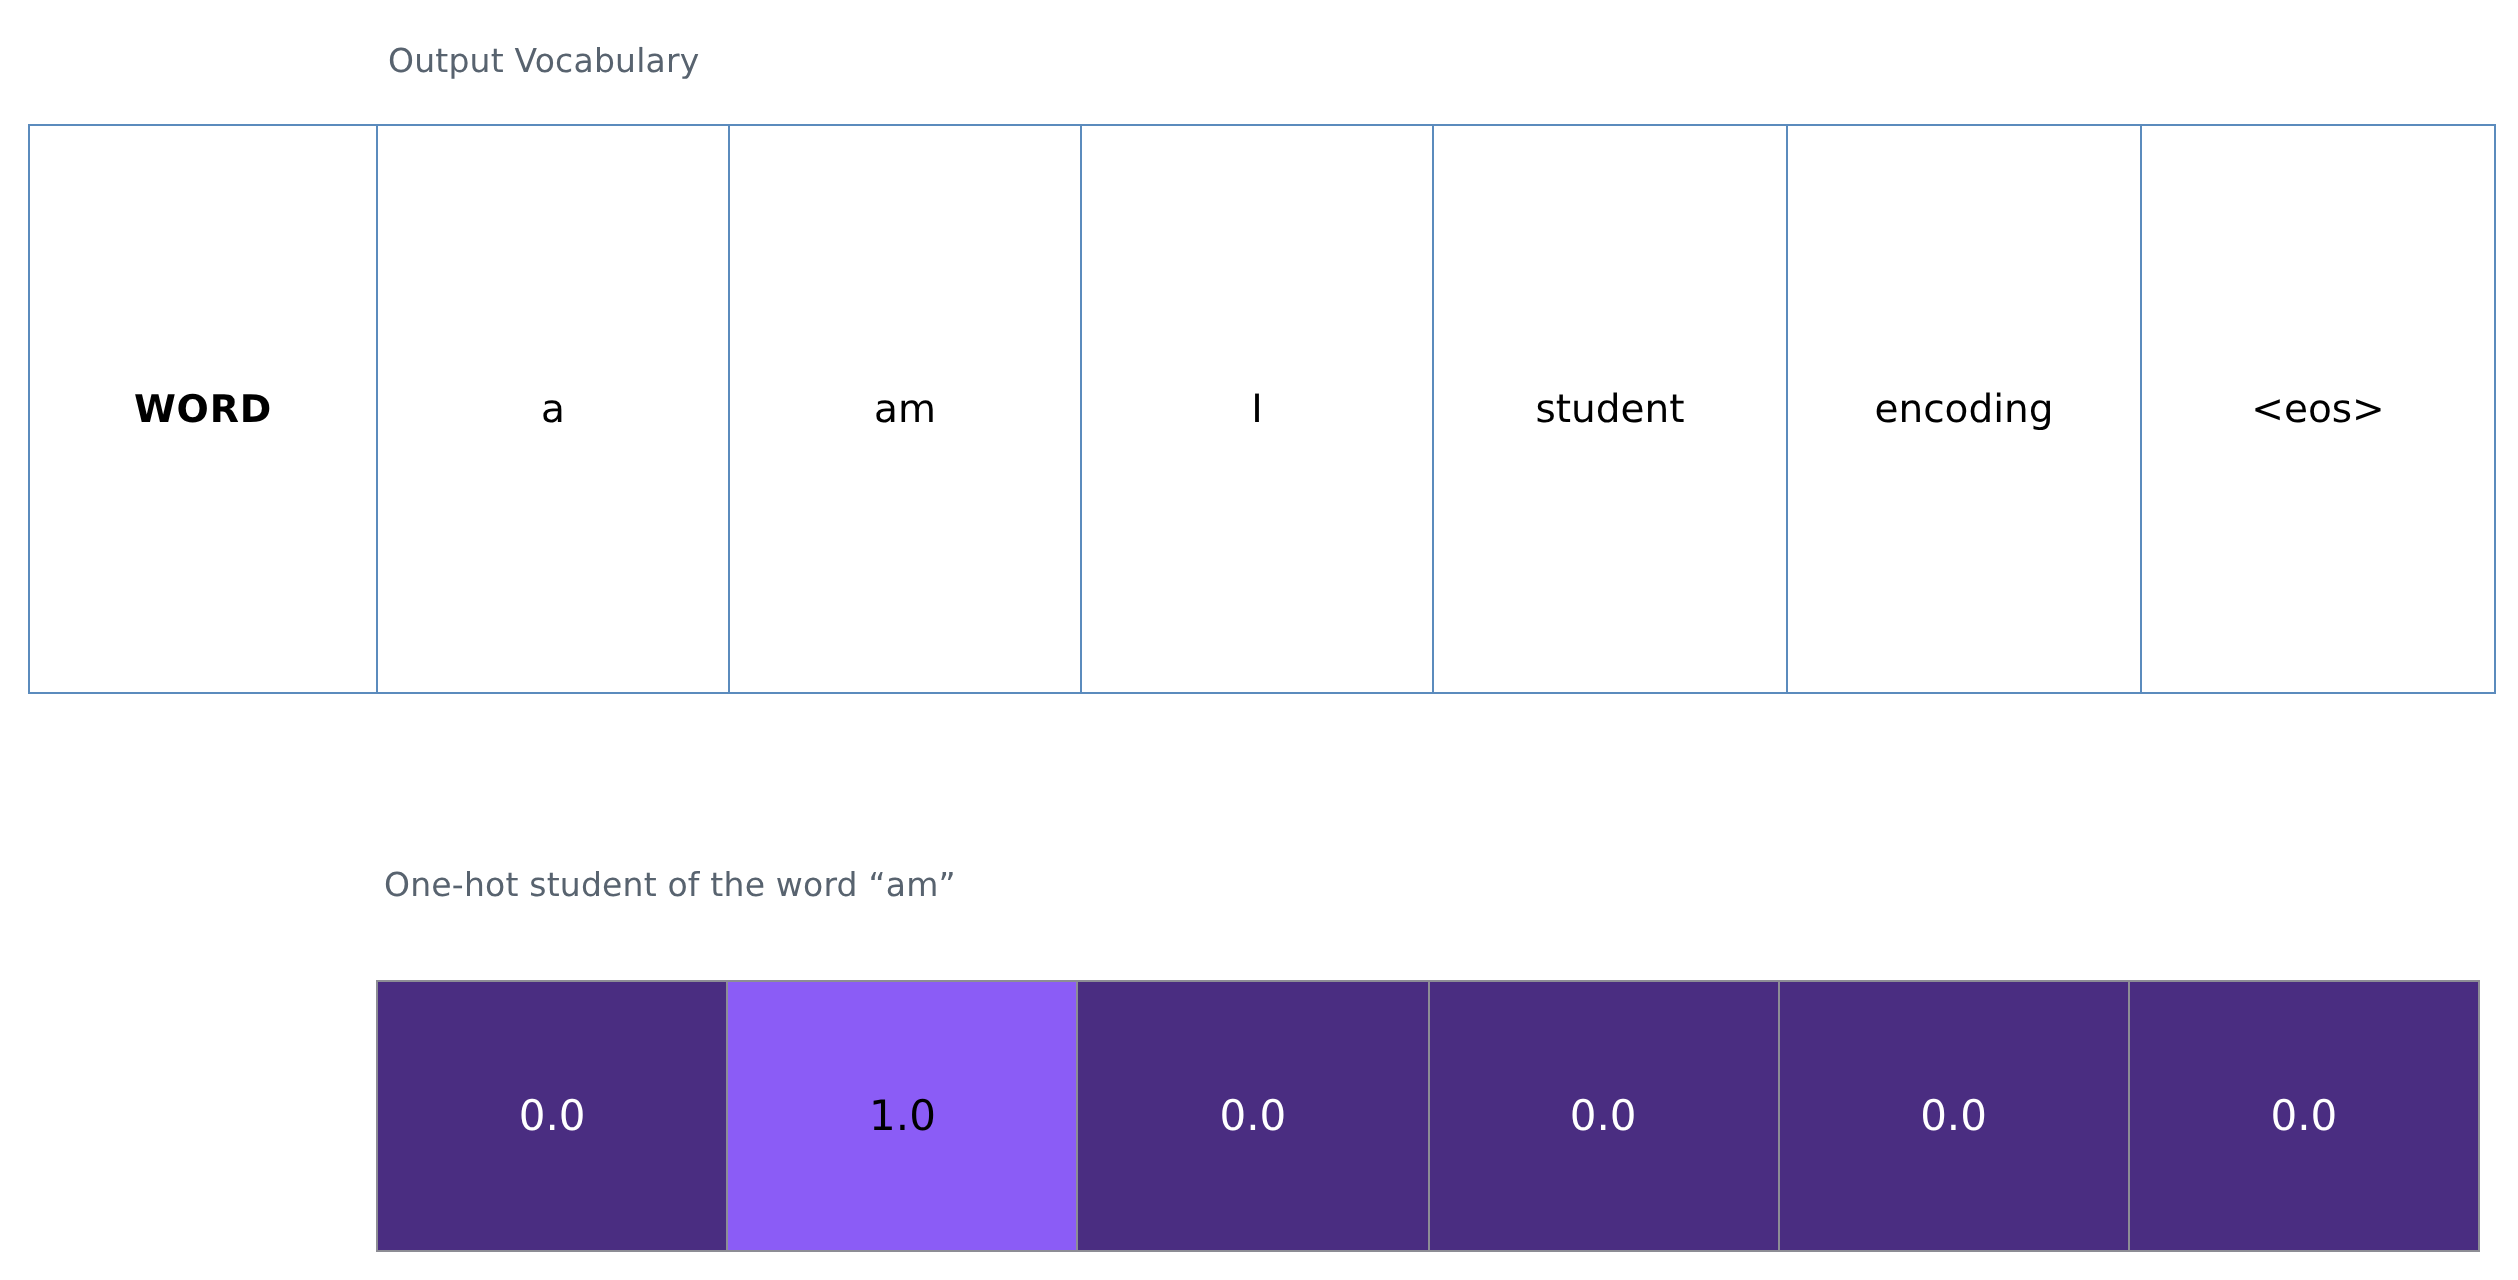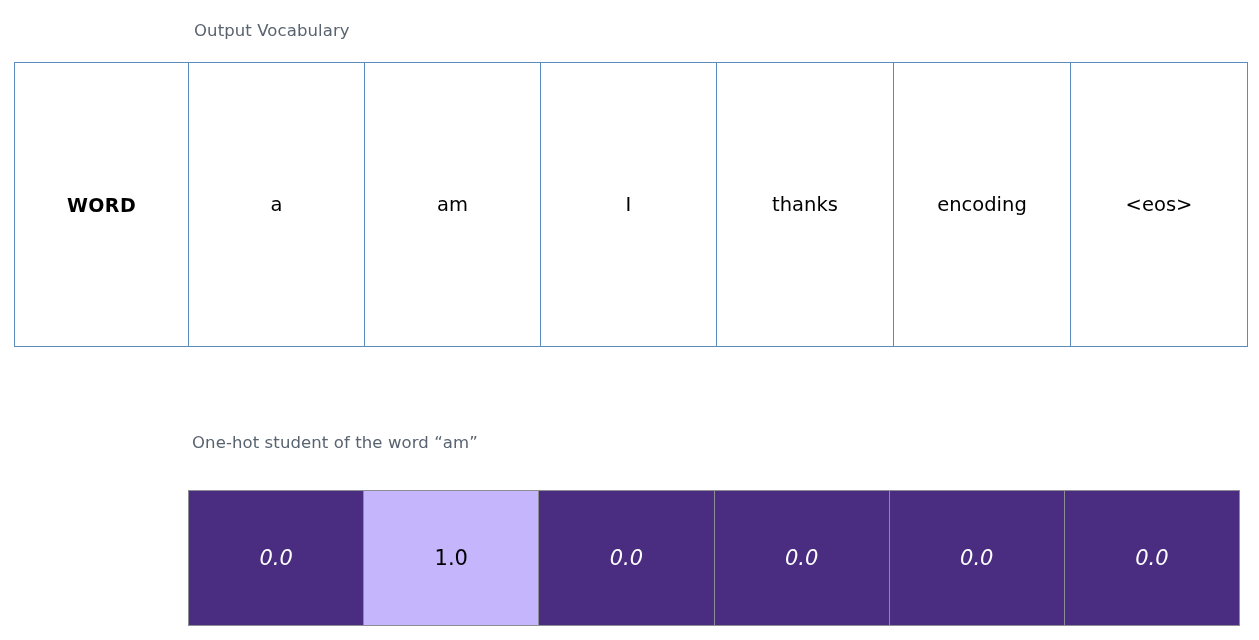--- a/index.html
+++ b/index.html
@@ -86,24 +86,23 @@
     font-size: 21px;
     box-sizing: border-box;
     border-left: 1px solid #8d8d95;
     border-top: 1px solid #8d8d95;
     border-bottom: 1px solid #8d8d95;
   }
   .onehot-cell:last-child { border-right: 1px solid #8d8d95; }
   .onehot-cell.cold {
     background: #4a2d81;
     color: #ffffff;
-    font-style: italic;
   }
   .onehot-cell.hot {
-    background: #c4b5fd;
+    background: #8b5cf6;
     color: #000000;
   }
 </style>
 </head>
 <body>
 
 <div class="caption" id="vocab-caption">Output Vocabulary</div>
 
 <table id="vocab-table">
   <colgroup>
@@ -114,21 +113,21 @@
     <col class="col-v-wide">
       <col class="col-v-wide">
       <col class="col-v-wide">
   </colgroup>
   <tbody>
     <tr>
       <td class="rowhead">WORD</td>
       <td class="wordcell">a</td>
       <td class="wordcell">am</td>
       <td class="wordcell">I</td>
-      <td class="wordcell">thanks</td>
+      <td class="wordcell">student</td>
       <td class="wordcell">encoding</td>
       <td class="wordcell">&lt;eos&gt;</td>
     </tr>
   </tbody>
 </table>
 
 <div class="caption" id="onehot-caption">One-hot student of the word “am”</div>
 
 <div id="onehot-strip">
   <div class="onehot-cell cold">0.0</div>

